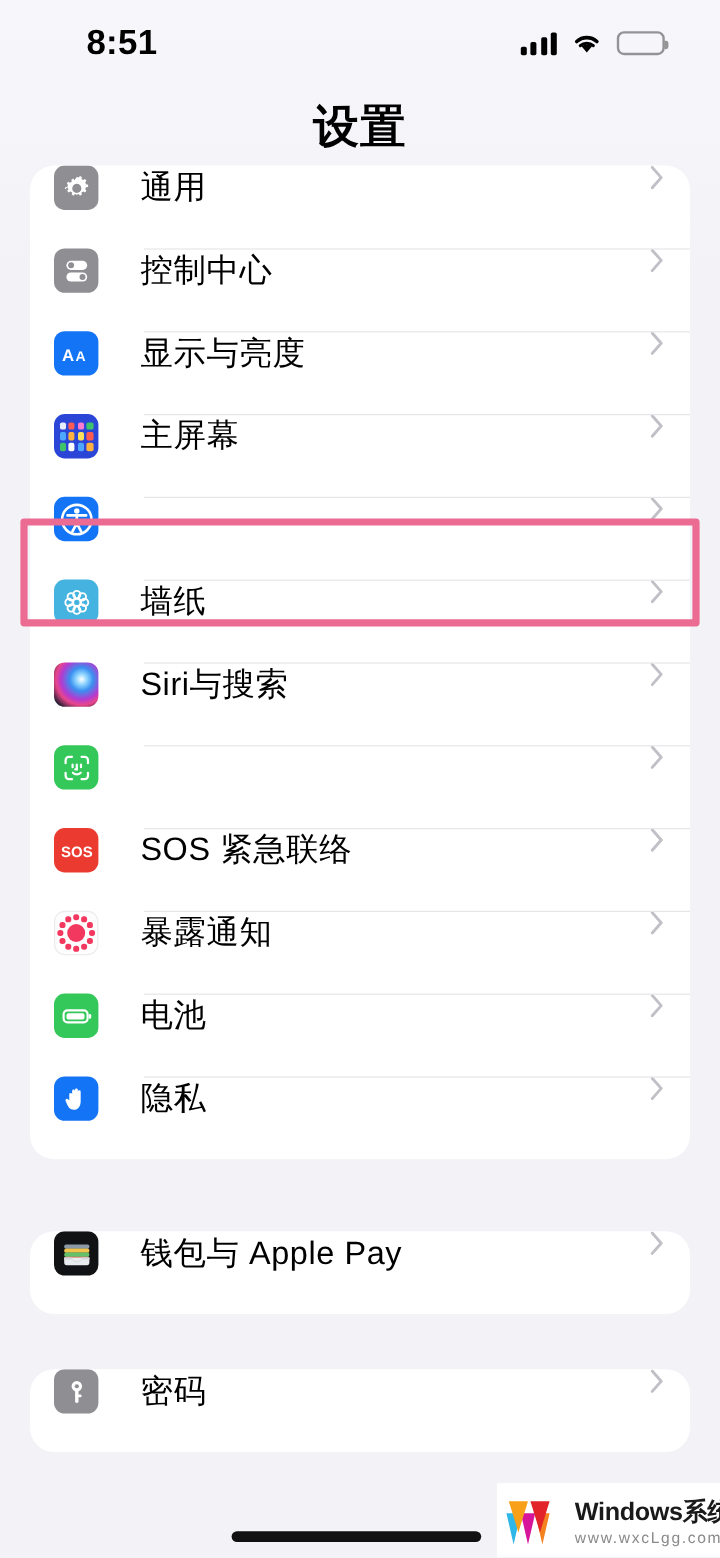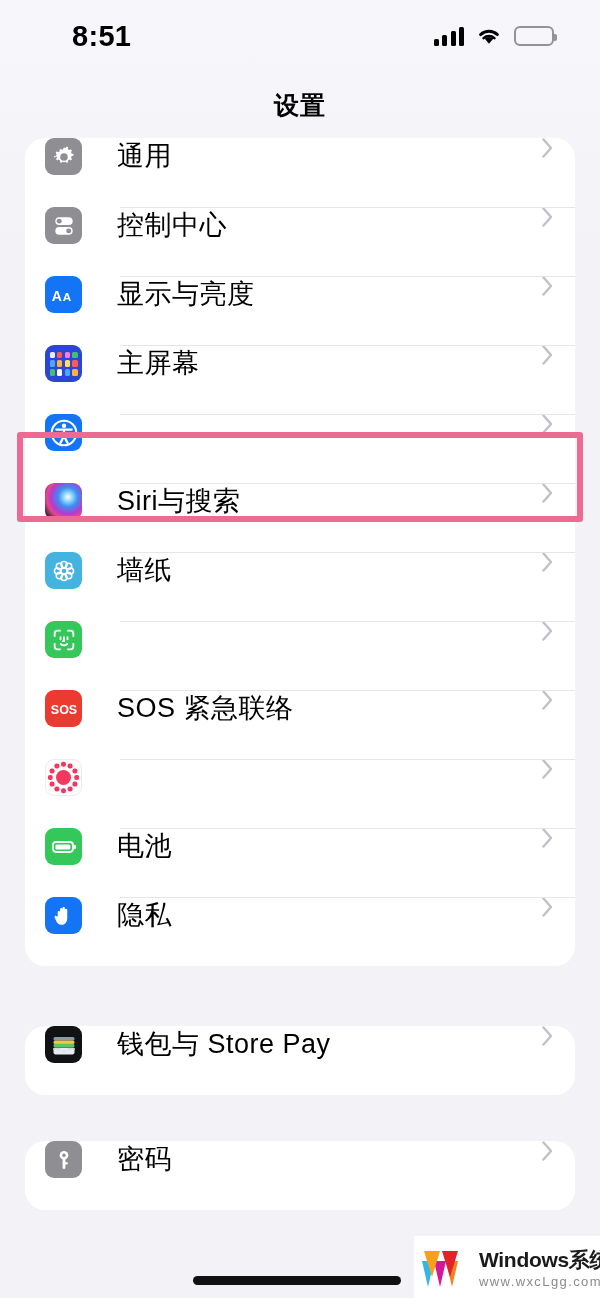--- a/index.html
+++ b/index.html
@@ -47,21 +47,21 @@
     border-radius: 0 2px 2px 0;
   }
   .battery .lvl { height: 100%; background: #000; border-radius: 3px; }
 
   
   .navbar {
     position: absolute; top: 72px; left: 0;
     width: 600px; height: 66px;
     display: flex; align-items: center; justify-content: center;
   }
-  .nav-title { font-size: 25px; font-weight: 700; color: #000; letter-spacing: 1px; }
+  .nav-title { font-size: 38px; font-weight: 700; color: #000; letter-spacing: 1px; }
 
   
   .content { position: absolute; top: 138px; left: 0; width: 600px; }
 
   .card {
     margin: 0 25px;
     background: #fff;
     border-radius: 20px;
     overflow: hidden;
   }
@@ -277,44 +277,44 @@
           </svg>
         </span>
         <span class="chevron">
           <svg viewBox="0 0 11 20" width="11" height="20">
               <path d="M1.5 1.5 L9 10 L1.5 18.5" stroke="#c0c0c6" stroke-width="2.4" fill="none" stroke-linecap="round" stroke-linejoin="round"></path>
             </svg>
         </span>
       </div>
 
       <div class="row">
-        <span class="icon-wrap ic-siri"></span>
-        <span class="label">Siri与搜索</span>
-        <span class="chevron">
-          <svg viewBox="0 0 11 20" width="11" height="20">
-              <path d="M1.5 1.5 L9 10 L1.5 18.5" stroke="#c0c0c6" stroke-width="2.4" fill="none" stroke-linecap="round" stroke-linejoin="round"></path>
-            </svg>
-        </span>
-      </div>
-
-      <div class="row">
         <span class="icon-wrap ic-wall">
           <svg viewBox="0 0 24 24" width="28" height="28" fill="none" stroke="#fff" stroke-width="1.35">
             <circle cx="12" cy="12" r="2.6"></circle>
             <circle cx="12" cy="6.4" r="2.6"></circle>
               <circle cx="12" cy="17.6" r="2.6"></circle>
             <circle cx="6.4" cy="12" r="2.6"></circle>
               <circle cx="17.6" cy="12" r="2.6"></circle>
             <circle cx="8" cy="8" r="2.6"></circle>
               <circle cx="16" cy="8" r="2.6"></circle>
             <circle cx="8" cy="16" r="2.6"></circle>
               <circle cx="16" cy="16" r="2.6"></circle>
           </svg>
         </span>
         <span class="label">墙纸</span>
+        <span class="chevron">
+          <svg viewBox="0 0 11 20" width="11" height="20">
+              <path d="M1.5 1.5 L9 10 L1.5 18.5" stroke="#c0c0c6" stroke-width="2.4" fill="none" stroke-linecap="round" stroke-linejoin="round"></path>
+            </svg>
+        </span>
+      </div>
+
+      <div class="row">
+        <span class="icon-wrap ic-siri"></span>
+        <span class="label">Siri与搜索</span>
         <span class="chevron">
           <svg viewBox="0 0 11 20" width="11" height="20">
               <path d="M1.5 1.5 L9 10 L1.5 18.5" stroke="#c0c0c6" stroke-width="2.4" fill="none" stroke-linecap="round" stroke-linejoin="round"></path>
             </svg>
         </span>
       </div>
 
       <div class="row">
         <span class="icon-wrap ic-face">
           <svg viewBox="0 0 24 24" width="28" height="28" fill="none" stroke="#fff" stroke-width="1.6" stroke-linecap="round">
@@ -359,20 +359,21 @@
               <span class="dot" style="transform: translate(11.43px, 6.6px);"></span>
               <span class="dot" style="transform: translate(6.6px, 11.43px);"></span>
               <span class="dot" style="transform: translate(0px, 13.2px);"></span>
               <span class="dot" style="transform: translate(-6.6px, 11.43px);"></span>
               <span class="dot" style="transform: translate(-11.43px, 6.6px);"></span>
               <span class="dot" style="transform: translate(-13.2px, 0px);"></span>
               <span class="dot" style="transform: translate(-11.43px, -6.6px);"></span>
               <span class="dot" style="transform: translate(-6.6px, -11.43px);"></span>
             </span>
         </span>
+        <span class="label">暴露通知</span>
         <span class="chevron">
           <svg viewBox="0 0 11 20" width="11" height="20">
               <path d="M1.5 1.5 L9 10 L1.5 18.5" stroke="#c0c0c6" stroke-width="2.4" fill="none" stroke-linecap="round" stroke-linejoin="round"></path>
             </svg>
         </span>
       </div>
 
       <div class="row">
         <span class="icon-wrap ic-batt">
           <svg viewBox="0 0 34 34" width="34" height="34">
@@ -413,21 +414,21 @@
         <span class="icon-wrap ic-wall2">
           <svg viewBox="0 0 34 34" width="34" height="34">
             <rect x="6.5" y="9" width="21" height="3.6" rx="1.6" fill="#8c9aa8"></rect>
             <rect x="6.5" y="12.4" width="21" height="3.6" rx="1.6" fill="#f0c44c"></rect>
             <rect x="6.5" y="15.8" width="21" height="3.6" rx="1.6" fill="#64c06a"></rect>
             <rect x="6.5" y="19.2" width="21" height="3.6" rx="1.6" fill="#e2574c"></rect>
             <path d="M6.5 20 h21 v4.6 a1.8 1.8 0 0 1-1.8 1.8 H8.3 a1.8 1.8 0 0 1-1.8-1.8z" fill="#e9ecef"></path>
             <path d="M6.5 20 h6.2 a4.5 4.5 0 0 0 8.6 0 h6.2 v1.6 h-6.4 a4.8 4.8 0 0 1-8.2 0 H6.5z" fill="#d3d8de"></path>
           </svg>
         </span>
-        <span class="label">钱包与 Store Pay</span>
+        <span class="label">钱包与 Apple Pay</span>
         <span class="chevron">
           <svg viewBox="0 0 11 20" width="11" height="20">
               <path d="M1.5 1.5 L9 10 L1.5 18.5" stroke="#c0c0c6" stroke-width="2.4" fill="none" stroke-linecap="round" stroke-linejoin="round"></path>
             </svg>
         </span>
       </div>
     </div>
 
     <div class="group-gap-sm"></div>
 

